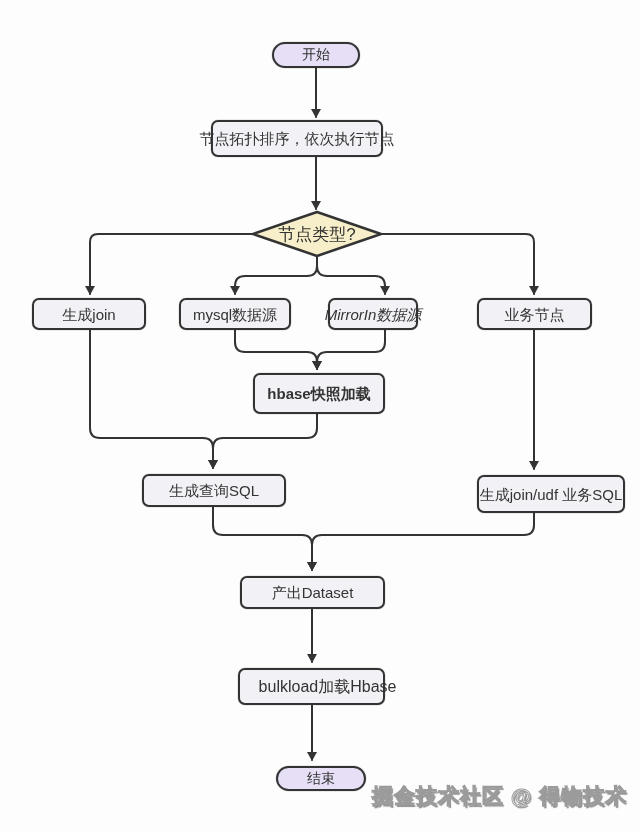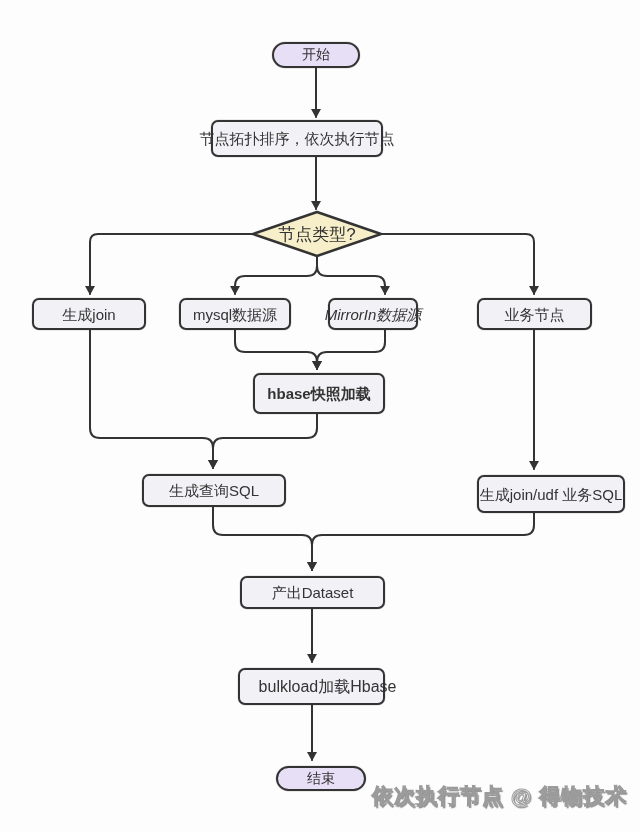--- a/index.html
+++ b/index.html
@@ -111,15 +111,15 @@
   <div class="node" style="left:142px;top:474px;width:144px;height:33px;">生成查询SQL</div>
 
   <div class="node" style="left:460px;top:475px;width:148px;height:38px;margin-left:17px;">生成join/udf 业务SQL</div>
 
   <div class="node" style="left:240px;top:576px;width:145px;height:33px;">产出Dataset</div>
 
   <div class="node" style="left:238px;top:668px;width:147px;height:37px;font-size:16px;padding-left:32px;">bulkload加载Hbase</div>
 
   <div class="node terminal" style="left:268px;top:766px;width:90px;height:25px;margin-left:8px;">结束</div>
 
-  <div class="watermark" style="left:372px;top:782px;">依次执行节点 @ 得物技术</div>
+  <div class="watermark" style="left:372px;top:782px;">掘金技术社区 @ 得物技术</div>
 
 </div>
 
 </body></html>

